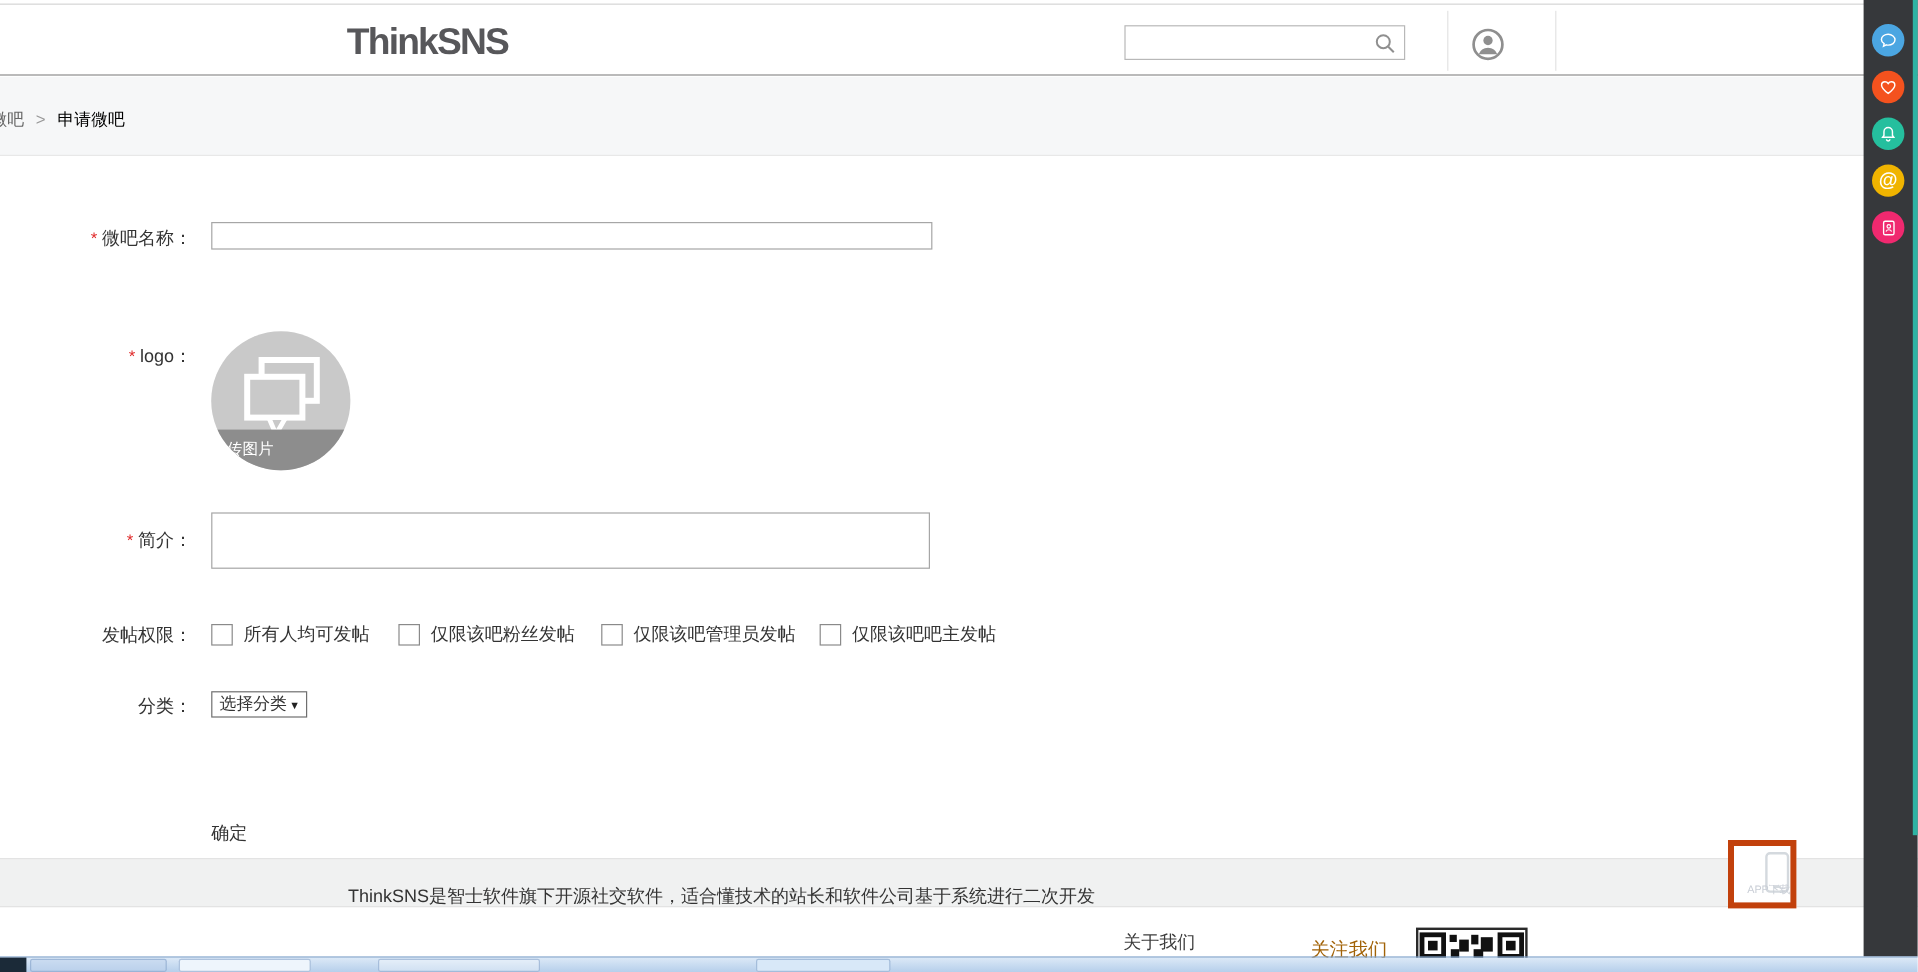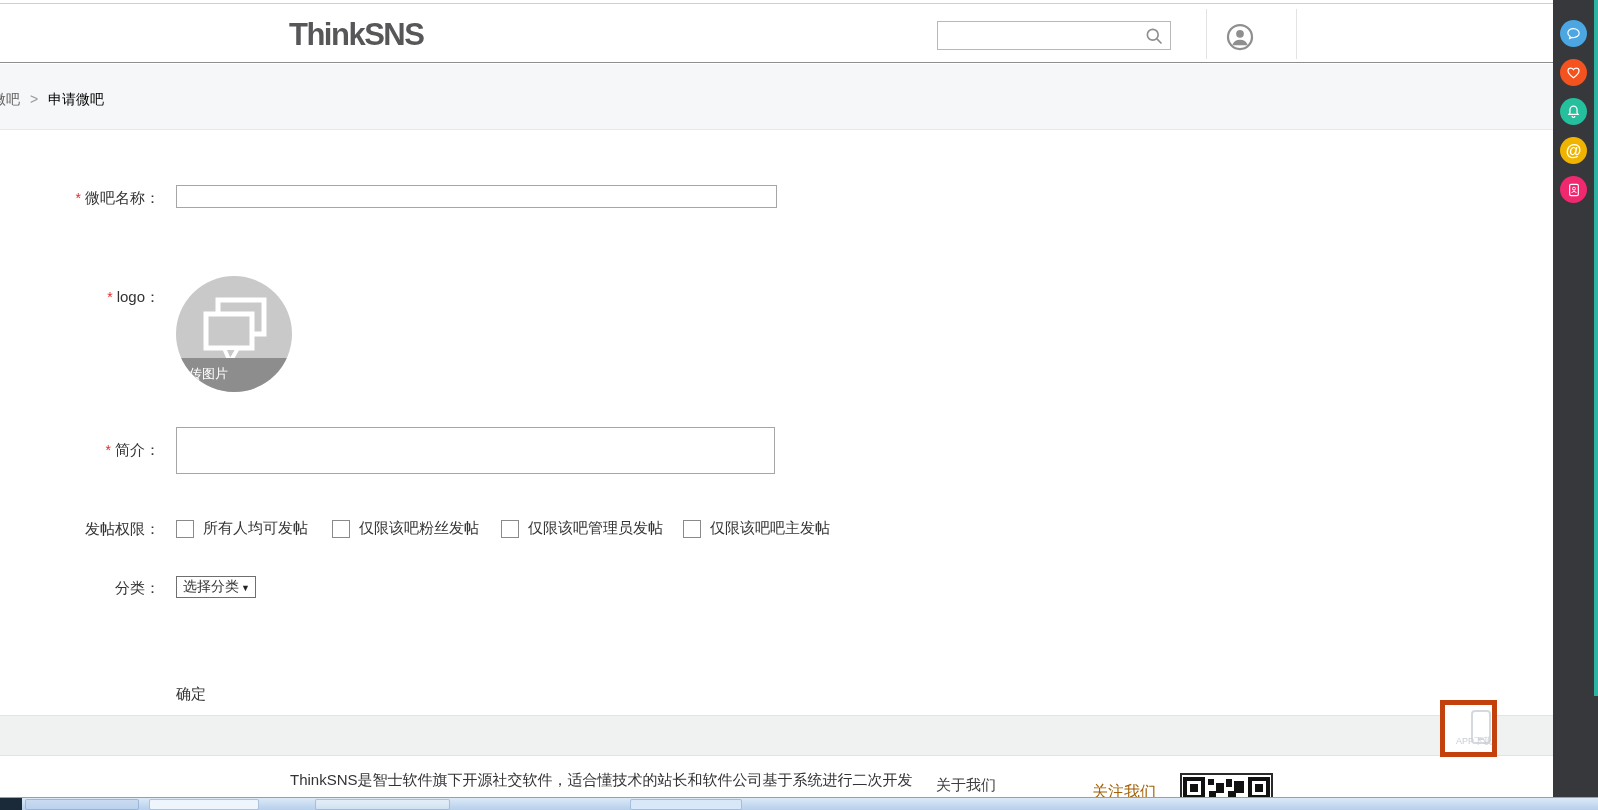--- a/index.html
+++ b/index.html
@@ -59,21 +59,21 @@
     border:1px solid #6f6f6f; background:#fff; font-size:14px; color:#333;
     display:flex; align-items:center; padding-left:6px; cursor:pointer; }
   .select-caret { position:absolute; right:5px; top:6px; font-size:9px; color:#222; }
 
   .submit-btn { position:absolute; left:176px; top:637px; font-size:15px; color:#333;
     background:none; border:none; cursor:pointer; font-family:inherit;margin-top:48px; }
 
   
   .gray-band { position:absolute; top:715px; left:0; width:1598px; height:41px;
     background:#f0f1f1; border-top:1px solid #e3e3e3; border-bottom:1px solid #e3e3e3; }
-  .footer-desc { position:absolute; left:290px; top:771px; font-size:15px; color:#333; white-space:nowrap; }
+  .footer-desc { position:absolute; left:290px; top:738px; font-size:15px; color:#333; white-space:nowrap; }
   .footer-about { position:absolute; left:936px; top:776px; font-size:15px; color:#3c3c3c; cursor:pointer; }
   .footer-follow { position:absolute; left:1092px; top:782px; font-size:16px; color:#a16207; cursor:pointer; }
   .qr-box { position:absolute; left:1180px; top:773px; width:93px; height:40px;
     border:2px solid #2a2a2a; background:#fff; overflow:hidden; }
 
   .app-box { position:absolute; left:1440px; top:700px; width:57px; height:57px; background:#fff;
     border:5px solid #c2410c; z-index:5; text-align:right; cursor:pointer; }
   .app-box .app-label { position:absolute; bottom:4px; width:100%; font-size:9px; color:#c9ced6; }
 
   

